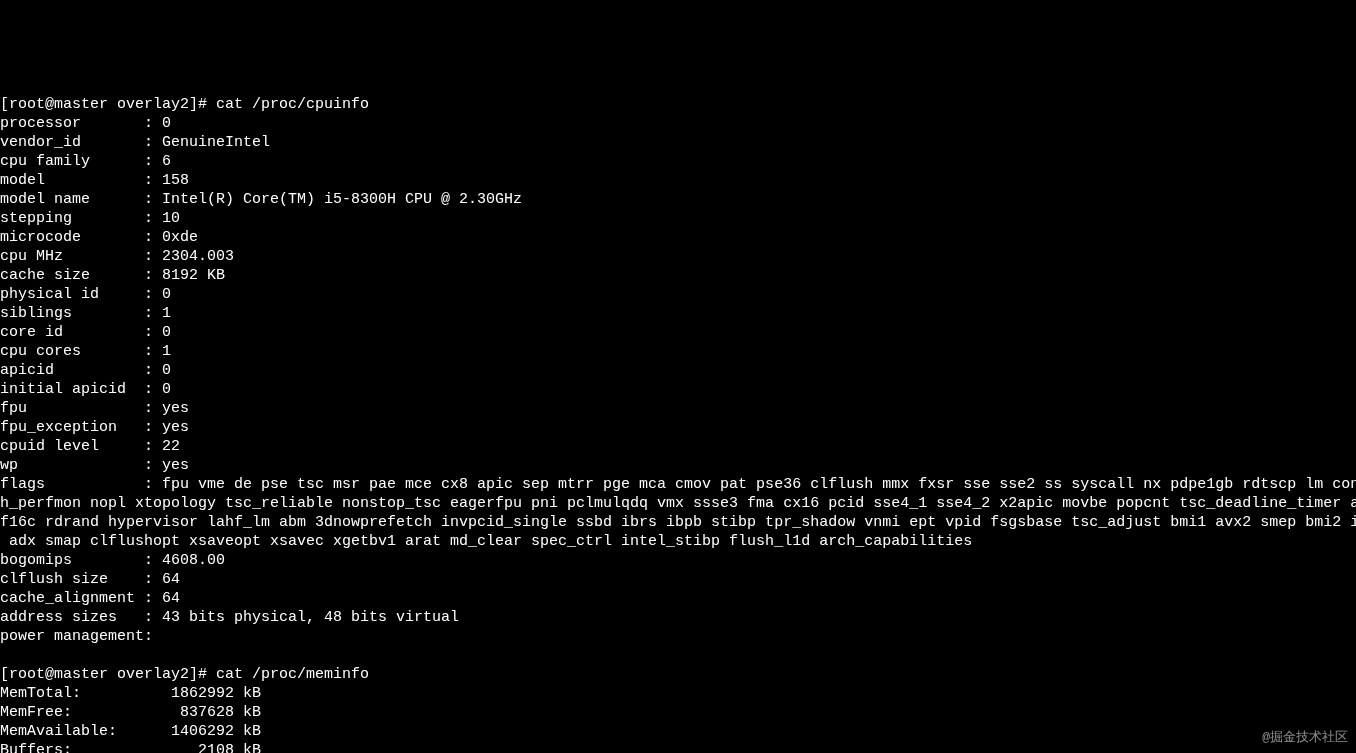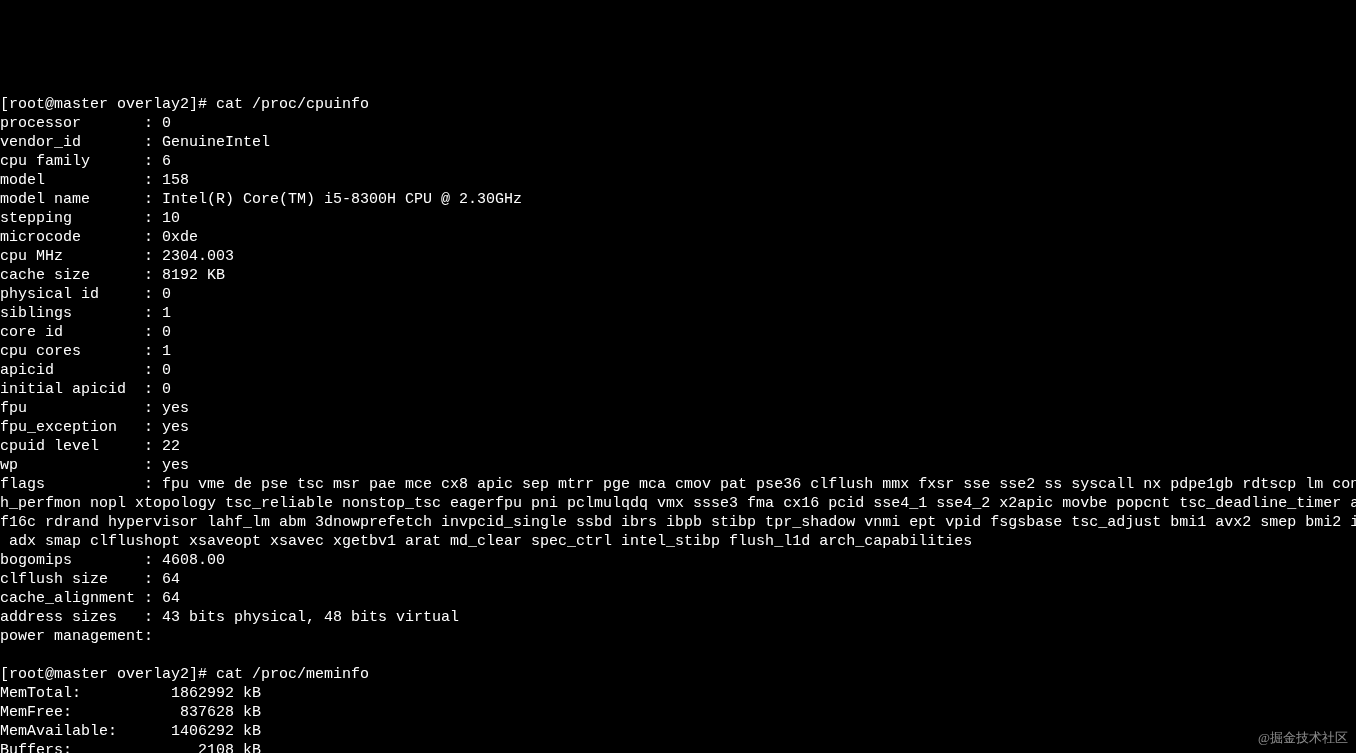--- a/index.html
+++ b/index.html
@@ -17,21 +17,21 @@
   }
   .terminal {
     padding: 0;
   }
   .watermark {
     position: absolute;
     right: 8px;
     bottom: 6px;
     font-size: 13px;
     color: rgba(255,255,255,0.55);
-    font-family: Liberation Serif, serif;
+    font-family: Liberation Mono, monospace;
   }
 </style>
 </head>
 <body>
 
 
 
 <div class="terminal">[root@master overlay2]# cat /proc/cpuinfo
 processor       : 0
 vendor_id       : GenuineIntel

